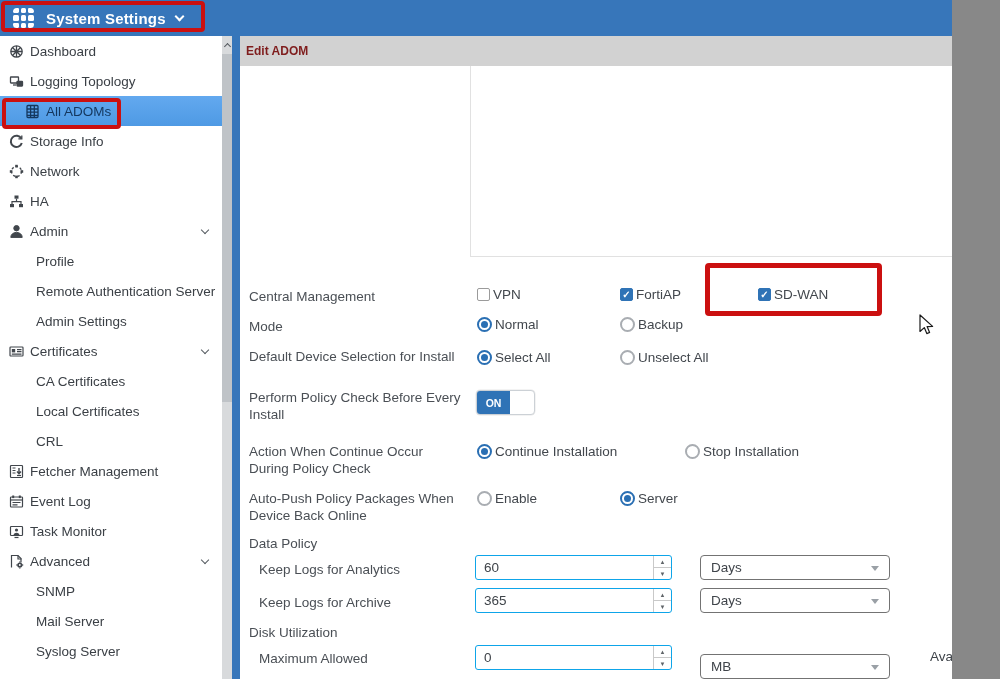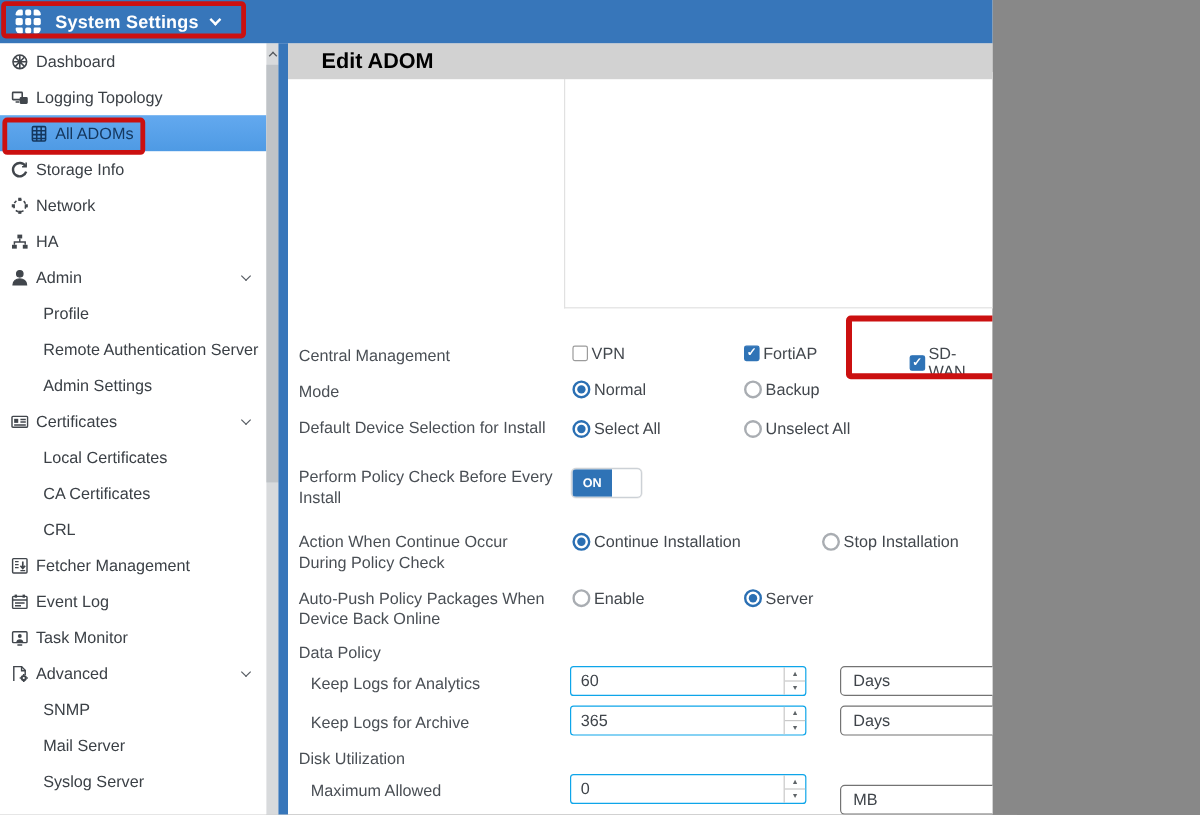--- a/index.html
+++ b/index.html
@@ -1,18 +1,18 @@
 <!DOCTYPE html>
 <html><head>
 <meta charset="utf-8">
 <style>
   * { margin:0; padding:0; box-sizing:border-box; }
   html,body { background:#888; }
   body { font-family:"Liberation Sans", sans-serif; }
-  #app { position:relative; width:827px; height:679px; background:#fff; overflow:hidden; }
+  #app { position:relative; width:952px; height:679px; background:#fff; overflow:hidden; }
 
   
   .topbar { position:absolute; left:0; top:0; width:1000px; height:36px; background:#3776ba; z-index:5; }
   .appmenu { position:absolute; left:0; top:0; height:36px; width:212px; display:flex; align-items:center; cursor:pointer; }
   .tile { width:21px; height:21px; margin-left:13px; display:grid; grid-template-columns:repeat(3,1fr); grid-template-rows:repeat(3,1fr); gap:2px; }
   .tile b { background:#fff; border-radius:1.5px; }
   .tile b:nth-child(1){ border-top-left-radius:5px; } .tile b:nth-child(3){ border-top-right-radius:5px; }
   .tile b:nth-child(7){ border-bottom-left-radius:5px; } .tile b:nth-child(9){ border-bottom-right-radius:5px; }
   .apptitle { color:#fff; font-size:15px; font-weight:600; margin-left:12px; letter-spacing:.2px; }
   .chev { display:inline-block; width:7px; height:7px; border-right:2px solid #fff; border-bottom:2px solid #fff; transform:rotate(45deg); margin-left:10px; margin-top:-4px; }
@@ -30,21 +30,21 @@
 
   
   .sb-track { position:absolute; left:222px; top:36px; width:10px; height:643px; background:#d8dadc; z-index:4; }
   .sb-up { position:absolute; left:222px; top:38px; width:10px; height:14px; display:flex; align-items:center; justify-content:center; z-index:5; cursor:pointer; }
   .sb-up i { display:block; width:5px; height:5px; border-left:1.6px solid #55595e; border-top:1.6px solid #55595e; transform:rotate(45deg); margin-top:3px; }
   .sb-thumb { position:absolute; left:222px; top:54px; width:10px; height:348px; background:#bfc3c7; z-index:4; cursor:pointer; }
   .vdivider { position:absolute; left:232px; top:36px; width:8px; height:643px; background:#3776ba; z-index:4; }
 
   
   .main-header { position:absolute; left:240px; top:36px; width:760px; height:30px; background:#d2d2d2; z-index:2; display:flex; align-items:center; }
-  .main-title { font-size:18px; font-weight:bold; color:#000000; margin-left:28px; }
+  .main-title { font-size:12px; font-weight:bold; color:#7f1d1d; margin-left:6px; }
   .panel-box { position:absolute; left:470px; top:60px; width:543px; height:197px; border:1px solid #e1e1e1; border-top:none; background:#fff; z-index:1; }
 
   .flabel { position:absolute; left:249px; width:215px; font-size:13.5px; line-height:17px; color:#4a4f55; }
   .fsection { position:absolute; left:249px; font-size:13.5px; color:#4a4f55; }
   .fsublabel { position:absolute; left:259px; font-size:13.5px; color:#4a4f55; }
 
   .opt { position:absolute; display:flex; align-items:center; font-size:13.5px; color:#42474d; cursor:pointer; }
   .opt .t { margin-left:3px; }
 
   .cbx { width:13px; height:13px; border:1px solid #9b9b9b; border-radius:2px; background:#fff; display:inline-flex; align-items:center; justify-content:center; }
@@ -180,24 +180,24 @@
           <svg width="15" height="15" viewBox="0 0 15 15" fill="none" stroke-width="1.2">
             <rect x="1" y="3" width="13" height="9" rx="0.8"></rect>
             <rect x="2.8" y="5" width="3.4" height="3.4" fill="#41464c" stroke="none"></rect>
             <path d="M8 5.6h4.5M8 7.6h4.5M2.8 10.2h9.7"></path>
           </svg>
         </span>
       <span class="lbl">Certificates</span>
       <span class="chev2"></span>
     </div>
     <div class="si sub">
+        <span class="lbl">CA Certificates</span>
+      </div>
+    <div class="si sub">
         <span class="lbl">Local Certificates</span>
-      </div>
-    <div class="si sub">
-        <span class="lbl">CA Certificates</span>
       </div>
     <div class="si sub">
         <span class="lbl">CRL</span>
       </div>
     <div class="si">
       <span class="ic">
           <svg width="15" height="15" viewBox="0 0 15 15" fill="none" stroke-width="1.2">
             <rect x="1.5" y="1.5" width="12" height="12" rx="0.8"></rect>
             <path d="M3.5 4h3M3.5 6.5h3M3.5 9h3"></path>
             <path d="M10 4v5.2M8 7.5l2 2.2 2-2.2" stroke-width="1.4"></path>

